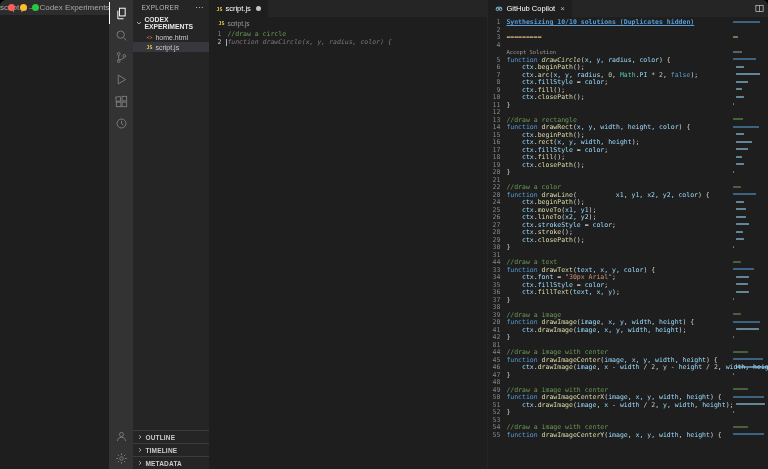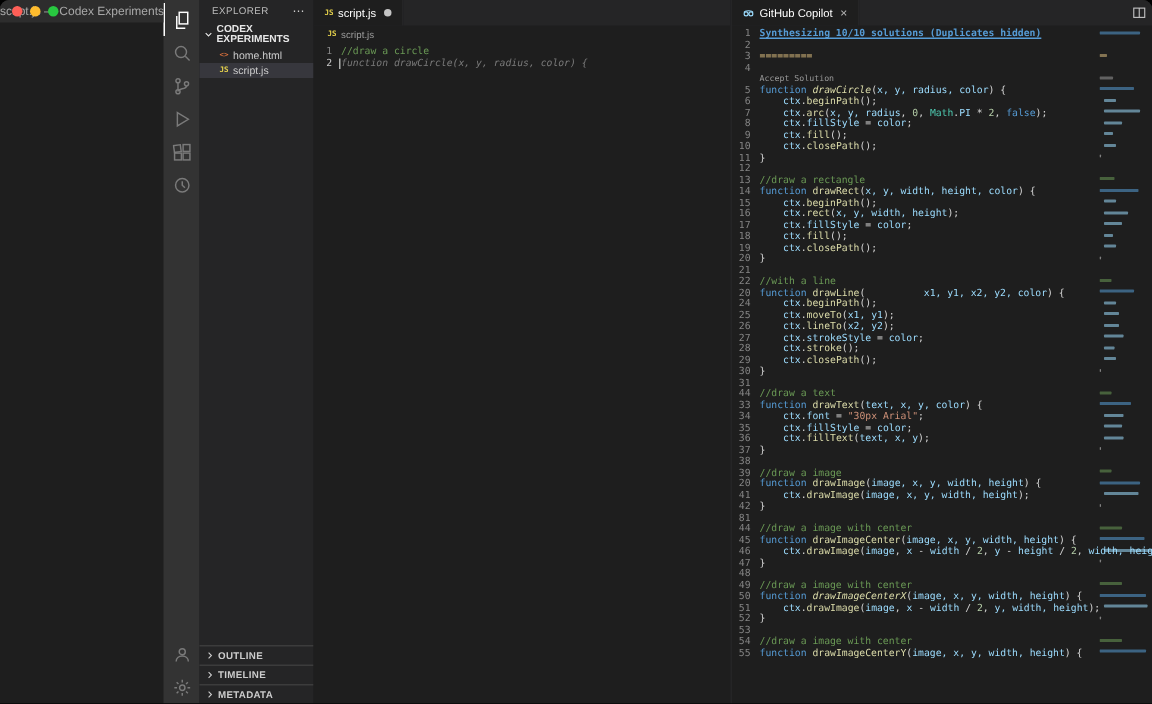--- a/index.html
+++ b/index.html
@@ -253,21 +253,21 @@
             <div class="crow"><span class="gut">12</span><span class="ctext"></span></div>
             <div class="crow"><span class="gut">13</span><span class="ctext"><span style="color: rgb(106, 153, 85);">//draw a rectangle</span></span></div>
             <div class="crow"><span class="gut">14</span><span class="ctext"><span style="color: rgb(86, 156, 214);">function </span><span style="color: rgb(220, 220, 170);">drawRect</span><span style="color: rgb(212, 212, 212);">(</span><span style="color: rgb(156, 220, 254); text-align: center;">x, y, width, height, color</span><span style="color: rgb(212, 212, 212);">) {</span></span></div>
             <div class="crow"><span class="gut">15</span><span class="ctext"><span style="color: rgb(212, 212, 212);">    </span><span style="color: rgb(156, 220, 254);">ctx</span><span style="color: rgb(212, 212, 212);">.</span><span style="color: rgb(220, 220, 170);">beginPath</span><span style="color: rgb(212, 212, 212);">();</span></span></div>
             <div class="crow"><span class="gut">16</span><span class="ctext"><span style="color: rgb(212, 212, 212);">    </span><span style="color: rgb(156, 220, 254);">ctx</span><span style="color: rgb(212, 212, 212);">.</span><span style="color: rgb(220, 220, 170);">rect</span><span style="color: rgb(212, 212, 212);">(</span><span style="color: rgb(156, 220, 254);">x, y, width, height</span><span style="color: rgb(212, 212, 212);">);</span></span></div>
             <div class="crow"><span class="gut">17</span><span class="ctext"><span style="color: rgb(212, 212, 212);">    </span><span style="color: rgb(156, 220, 254);">ctx</span><span style="color: rgb(212, 212, 212);">.</span><span style="color: rgb(156, 220, 254);">fillStyle</span><span style="color: rgb(212, 212, 212);"> = </span><span style="color: rgb(156, 220, 254);">color</span><span style="color: rgb(212, 212, 212);">;</span></span></div>
             <div class="crow"><span class="gut">18</span><span class="ctext"><span style="color: rgb(212, 212, 212);">    </span><span style="color: rgb(156, 220, 254);">ctx</span><span style="color: rgb(212, 212, 212);">.</span><span style="color: rgb(220, 220, 170);">fill</span><span style="color: rgb(212, 212, 212);">();</span></span></div>
             <div class="crow"><span class="gut">19</span><span class="ctext"><span style="color: rgb(212, 212, 212);">    </span><span style="color: rgb(156, 220, 254);">ctx</span><span style="color: rgb(212, 212, 212);">.</span><span style="color: rgb(220, 220, 170);">closePath</span><span style="color: rgb(212, 212, 212);">();</span></span></div>
             <div class="crow"><span class="gut">20</span><span class="ctext"><span style="color: rgb(212, 212, 212);">}</span></span></div>
             <div class="crow"><span class="gut">21</span><span class="ctext"></span></div>
-            <div class="crow"><span class="gut">22</span><span class="ctext"><span style="color: rgb(106, 153, 85);">//with a line</span></span></div>
+            <div class="crow"><span class="gut">22</span><span class="ctext"><span style="color: rgb(106, 153, 85);">//draw a color</span></span></div>
             <div class="crow"><span class="gut">20</span><span class="ctext"><span style="color: rgb(86, 156, 214);">function </span><span style="color: rgb(220, 220, 170);">drawLine</span><span style="color: rgb(212, 212, 212);">(</span><span style="color: rgb(156, 220, 254); margin-left: 39px;">x1, y1, x2, y2, color</span><span style="color: rgb(212, 212, 212);">) {</span></span></div>
             <div class="crow"><span class="gut">24</span><span class="ctext"><span style="color: rgb(212, 212, 212);">    </span><span style="color: rgb(156, 220, 254);">ctx</span><span style="color: rgb(212, 212, 212);">.</span><span style="color: rgb(220, 220, 170);">beginPath</span><span style="color: rgb(212, 212, 212);">();</span></span></div>
             <div class="crow"><span class="gut">25</span><span class="ctext"><span style="color: rgb(212, 212, 212);">    </span><span style="color: rgb(156, 220, 254);">ctx</span><span style="color: rgb(212, 212, 212);">.</span><span style="color: rgb(220, 220, 170);">moveTo</span><span style="color: rgb(212, 212, 212);">(</span><span style="color: rgb(156, 220, 254);">x1, y1</span><span style="color: rgb(212, 212, 212);">);</span></span></div>
             <div class="crow"><span class="gut">26</span><span class="ctext"><span style="color: rgb(212, 212, 212);">    </span><span style="color: rgb(156, 220, 254);">ctx</span><span style="color: rgb(212, 212, 212);">.</span><span style="color: rgb(220, 220, 170);">lineTo</span><span style="color: rgb(212, 212, 212);">(</span><span style="color: rgb(156, 220, 254);">x2, y2</span><span style="color: rgb(212, 212, 212);">);</span></span></div>
             <div class="crow"><span class="gut">27</span><span class="ctext"><span style="color: rgb(212, 212, 212);">    </span><span style="color: rgb(156, 220, 254);">ctx</span><span style="color: rgb(212, 212, 212);">.</span><span style="color: rgb(156, 220, 254);">strokeStyle</span><span style="color: rgb(212, 212, 212);"> = </span><span style="color: rgb(156, 220, 254);">color</span><span style="color: rgb(212, 212, 212);">;</span></span></div>
             <div class="crow"><span class="gut">28</span><span class="ctext"><span style="color: rgb(212, 212, 212);">    </span><span style="color: rgb(156, 220, 254);">ctx</span><span style="color: rgb(212, 212, 212);">.</span><span style="color: rgb(220, 220, 170);">stroke</span><span style="color: rgb(212, 212, 212);">();</span></span></div>
             <div class="crow"><span class="gut">29</span><span class="ctext"><span style="color: rgb(212, 212, 212);">    </span><span style="color: rgb(156, 220, 254);">ctx</span><span style="color: rgb(212, 212, 212);">.</span><span style="color: rgb(220, 220, 170);">closePath</span><span style="color: rgb(212, 212, 212);">();</span></span></div>
             <div class="crow"><span class="gut">30</span><span class="ctext"><span style="color: rgb(212, 212, 212);">}</span></span></div>
             <div class="crow"><span class="gut">31</span><span class="ctext"></span></div>
             <div class="crow"><span class="gut">44</span><span class="ctext"><span style="color: rgb(106, 153, 85);">//draw a text</span></span></div>
@@ -281,21 +281,21 @@
             <div class="crow"><span class="gut">20</span><span class="ctext"><span style="color: rgb(86, 156, 214);">function </span><span style="color: rgb(220, 220, 170);">drawImage</span><span style="color: rgb(212, 212, 212);">(</span><span style="color: rgb(156, 220, 254);">image, x, y, width, height</span><span style="color: rgb(212, 212, 212);">) {</span></span></div>
             <div class="crow"><span class="gut">41</span><span class="ctext"><span style="color: rgb(212, 212, 212);">    </span><span style="color: rgb(156, 220, 254);">ctx</span><span style="color: rgb(212, 212, 212);">.</span><span style="color: rgb(220, 220, 170);">drawImage</span><span style="color: rgb(212, 212, 212);">(</span><span style="color: rgb(156, 220, 254);">image, x, y, width, height</span><span style="color: rgb(212, 212, 212);">);</span></span></div>
             <div class="crow"><span class="gut">42</span><span class="ctext"><span style="color: rgb(212, 212, 212);">}</span></span></div>
             <div class="crow"><span class="gut">81</span><span class="ctext"></span></div>
             <div class="crow"><span class="gut">44</span><span class="ctext"><span style="color: rgb(106, 153, 85);">//draw a image with center</span></span></div>
             <div class="crow"><span class="gut">45</span><span class="ctext"><span style="color: rgb(86, 156, 214);">function </span><span style="color: rgb(220, 220, 170);">drawImageCenter</span><span style="color: rgb(212, 212, 212);">(</span><span style="color: rgb(156, 220, 254);">image, x, y, width, height</span><span style="color: rgb(212, 212, 212);">) {</span></span></div>
             <div class="crow"><span class="gut">46</span><span class="ctext"><span style="color: rgb(212, 212, 212);">    </span><span style="color: rgb(156, 220, 254);">ctx</span><span style="color: rgb(212, 212, 212);">.</span><span style="color: rgb(220, 220, 170);">drawImage</span><span style="color: rgb(212, 212, 212);">(</span><span style="color: rgb(156, 220, 254);">image</span><span style="color: rgb(212, 212, 212);">, </span><span style="color: rgb(156, 220, 254);">x</span><span style="color: rgb(212, 212, 212);"> - </span><span style="color: rgb(156, 220, 254);">width</span><span style="color: rgb(212, 212, 212);"> / </span><span style="color: rgb(181, 206, 168);">2</span><span style="color: rgb(212, 212, 212);">, </span><span style="color: rgb(156, 220, 254);">y</span><span style="color: rgb(212, 212, 212);"> - </span><span style="color: rgb(156, 220, 254);">height</span><span style="color: rgb(212, 212, 212);"> / </span><span style="color: rgb(181, 206, 168);">2</span><span style="color: rgb(212, 212, 212);">, </span><span style="color: rgb(156, 220, 254);">width, height</span><span style="color: rgb(212, 212, 212);">);</span></span></div>
             <div class="crow"><span class="gut">47</span><span class="ctext"><span style="color: rgb(212, 212, 212);">}</span></span></div>
             <div class="crow"><span class="gut">48</span><span class="ctext"></span></div>
             <div class="crow"><span class="gut">49</span><span class="ctext"><span style="color: rgb(106, 153, 85);">//draw a image with center</span></span></div>
-            <div class="crow"><span class="gut">50</span><span class="ctext"><span style="color: rgb(86, 156, 214);">function </span><span style="color: rgb(220, 220, 170); font-style: italic;">drawImageCenterX</span><span style="color: rgb(212, 212, 212);">(</span><span style="color: rgb(156, 220, 254);">image, x, y, width, height</span><span style="color: rgb(212, 212, 212);">) {</span></span></div>
+            <div class="crow"><span class="gut">50</span><span class="ctext"><span style="color: rgb(86, 156, 214);">function </span><span style="color: rgb(220, 220, 170);">drawImageCenterX</span><span style="color: rgb(212, 212, 212);">(</span><span style="color: rgb(156, 220, 254);">image, x, y, width, height</span><span style="color: rgb(212, 212, 212);">) {</span></span></div>
             <div class="crow"><span class="gut">51</span><span class="ctext"><span style="color: rgb(212, 212, 212);">    </span><span style="color: rgb(156, 220, 254);">ctx</span><span style="color: rgb(212, 212, 212);">.</span><span style="color: rgb(220, 220, 170);">drawImage</span><span style="color: rgb(212, 212, 212);">(</span><span style="color: rgb(156, 220, 254);">image</span><span style="color: rgb(212, 212, 212);">, </span><span style="color: rgb(156, 220, 254);">x</span><span style="color: rgb(212, 212, 212);"> - </span><span style="color: rgb(156, 220, 254);">width</span><span style="color: rgb(212, 212, 212);"> / </span><span style="color: rgb(181, 206, 168);">2</span><span style="color: rgb(212, 212, 212);">, </span><span style="color: rgb(156, 220, 254);">y, width, height</span><span style="color: rgb(212, 212, 212);">);</span></span></div>
             <div class="crow"><span class="gut">52</span><span class="ctext"><span style="color: rgb(212, 212, 212);">}</span></span></div>
             <div class="crow"><span class="gut">53</span><span class="ctext"></span></div>
             <div class="crow"><span class="gut">54</span><span class="ctext"><span style="color: rgb(106, 153, 85);">//draw a image with center</span></span></div>
             <div class="crow"><span class="gut">55</span><span class="ctext"><span style="color: rgb(86, 156, 214);">function </span><span style="color: rgb(220, 220, 170);">drawImageCenterY</span><span style="color: rgb(212, 212, 212);">(</span><span style="color: rgb(156, 220, 254);">image, x, y, width, height</span><span style="color: rgb(212, 212, 212);">) {</span></span></div>
           </div>
         <div class="minimap" id="minimap">
             <div class="mrow">
               <div class="mbar" style="margin-left: 0px; width: 26.4px; background: rgb(86, 156, 214);"></div>
             </div>

